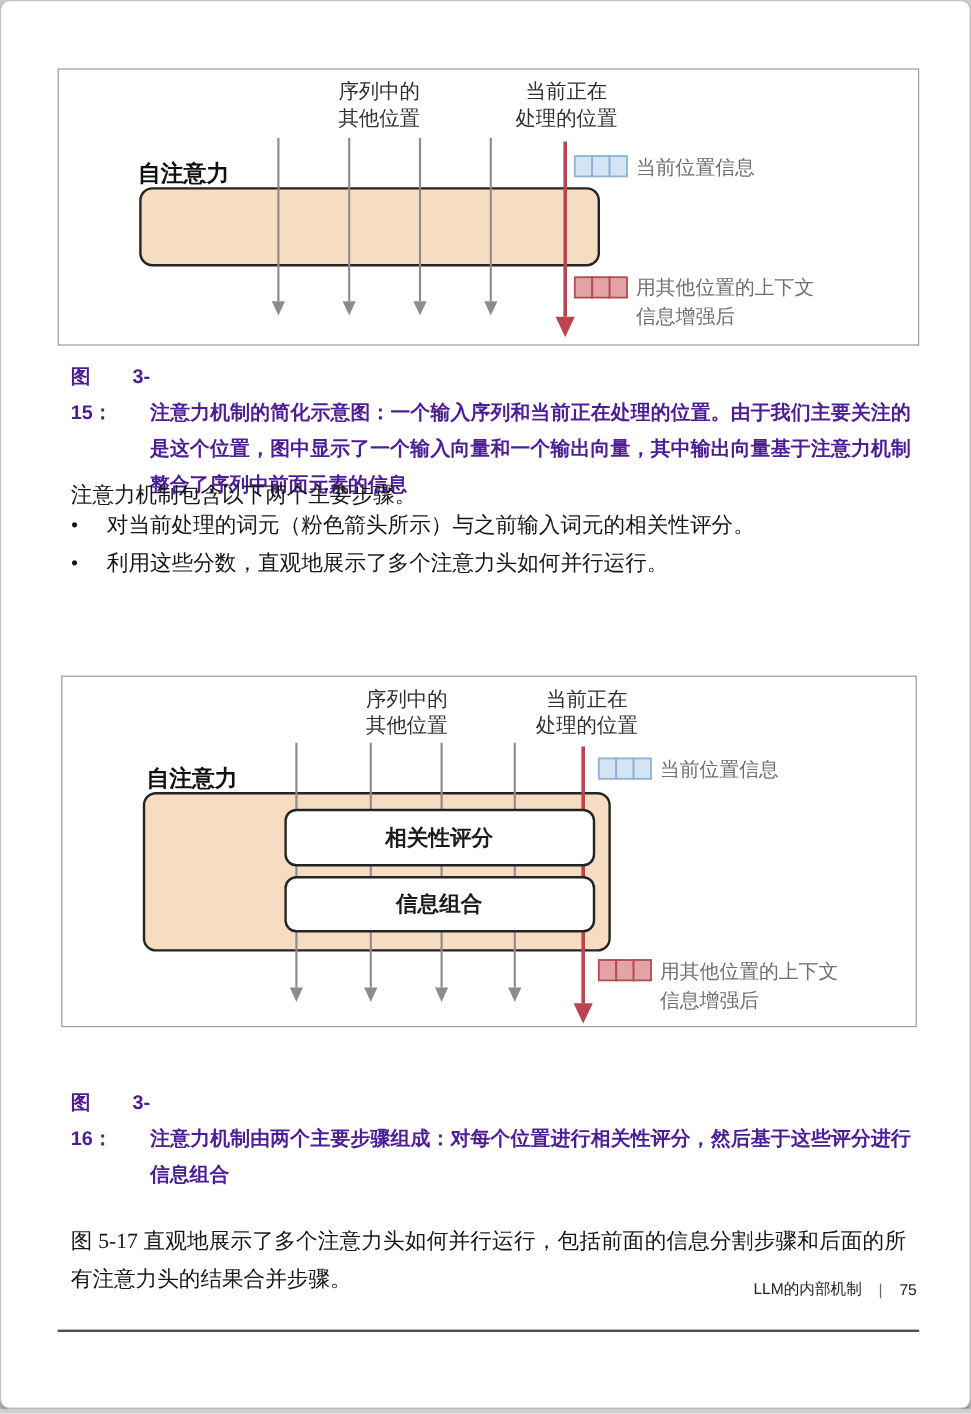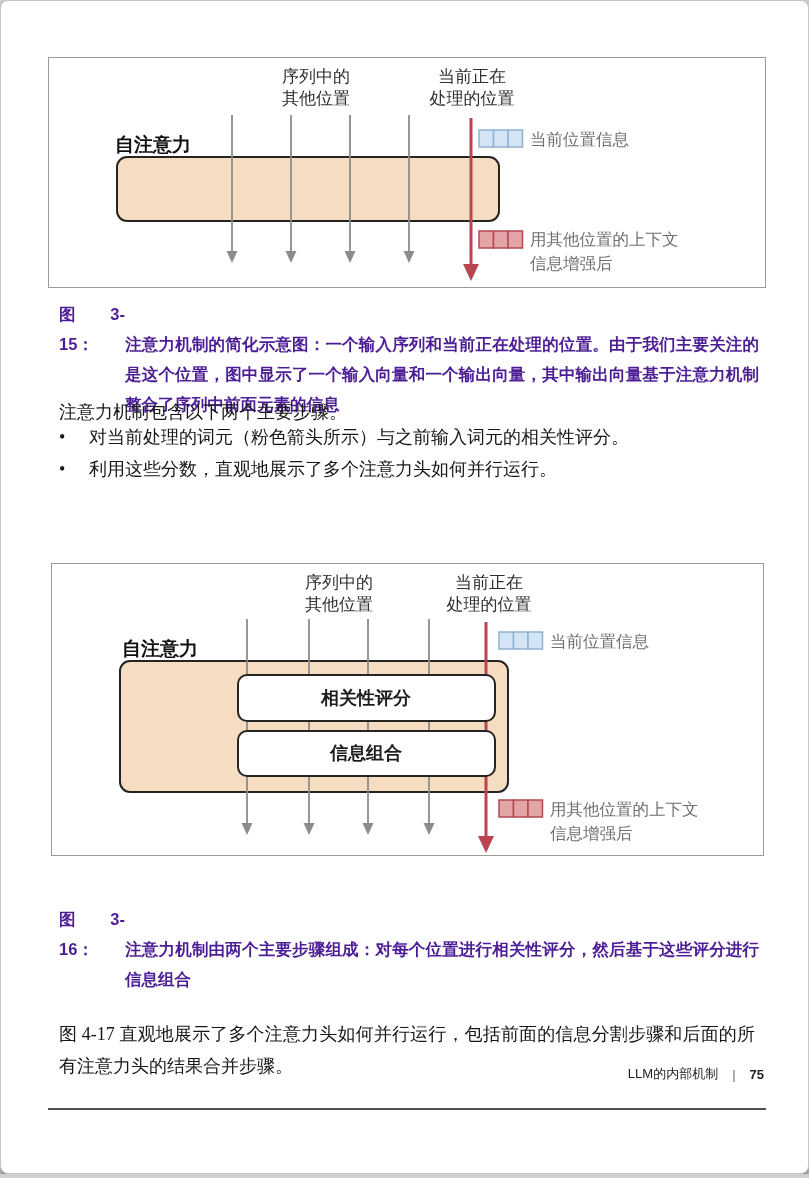--- a/index.html
+++ b/index.html
@@ -54,21 +54,21 @@
   .bullet-item{
     display:flex; font-family:"Liberation Serif", serif; font-size:18px;
     color:var(--body-text); line-height:31.5px;
   }
   .bullet-dot{width:30px; flex:0 0 30px;}
   .footer-rule{position:absolute; left:47px; top:1107px; width:718px; border-top:2px solid #4f4f4f;}
   .footer{
     position:absolute; right:44px; top:1064px; font-size:13px; color:#1f1f1f;
     display:flex; align-items:center; gap:14px;
   }
-  .footer .pagenum{font-weight:bold;text-align:right;}
+  .footer .pagenum{font-weight:normal;text-align:right;}
   .footer .sep{color:#6a6a6a; font-weight:normal;}
 </style>
 </head>
 <body>
 
 <div class="page">
 
   <div class="figure-box" id="figure1">
     <svg width="715" height="228" viewBox="0 0 715 228">
 
@@ -176,21 +176,21 @@
         <rect class="rcell" x="476" y="236" width="14.5" height="17"></rect>
         <text class="legend-label" x="498" y="251">用其他位置的上下文</text>
         <text class="legend-label" x="498" y="275">信息增强后</text>
       </g>
     </svg>
   </div>
 
   <p class="caption" style="top:886px;"><span class="cap-label">图 3-16：</span><span>注意力机制由两个主要步骤组成：对每个位置进行相关性评分，然后基于这些评分进行信息组合</span></p>
 
 
-  <p class="body-p" style="top:1018px;">图 4-17 直观地展示了多个注意力头如何并行运行，包括前面的信息分割步骤和后面的所有注意力头的结果合并步骤。</p>
+  <p class="body-p" style="top:1018px;">图 5-17 直观地展示了多个注意力头如何并行运行，包括前面的信息分割步骤和后面的所有注意力头的结果合并步骤。</p>
 
   <div class="footer-rule"></div>
   <div class="footer">
     <span>LLM的内部机制</span>
     <span class="sep">|</span>
     <span class="pagenum">75</span>
   </div>
 
 </div>
 

